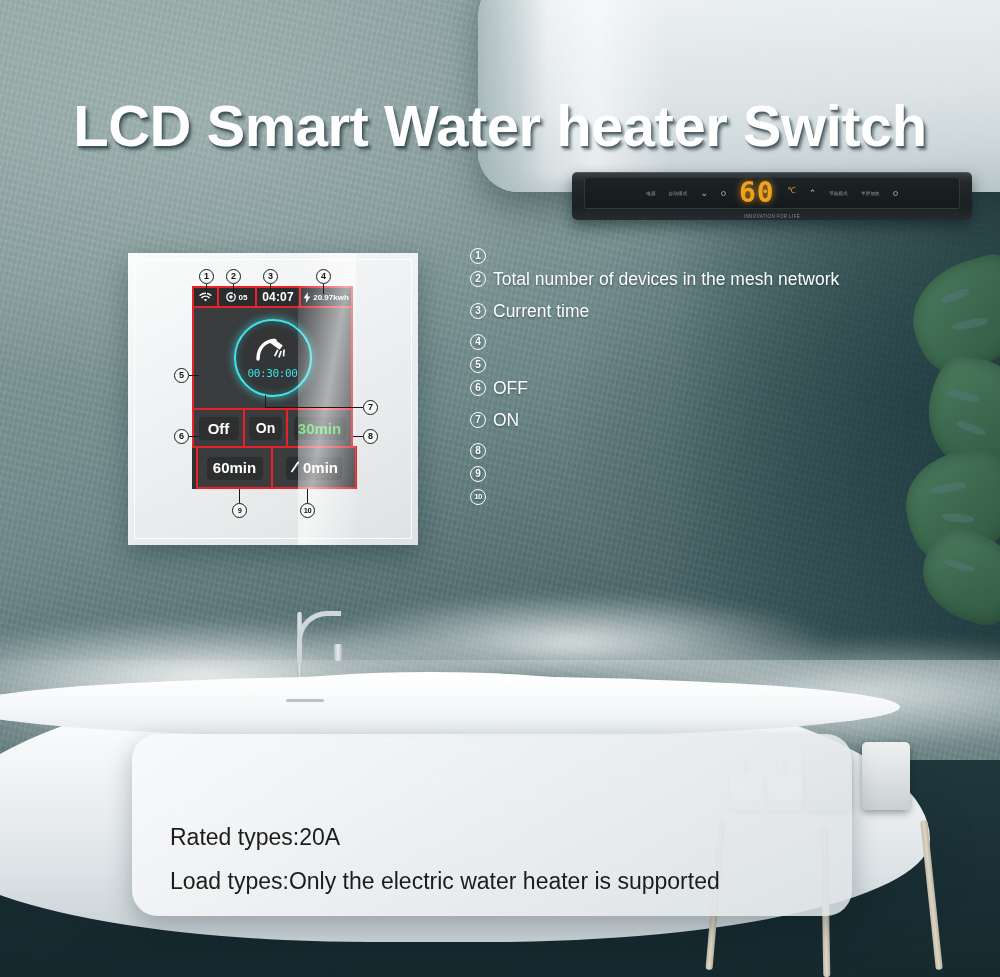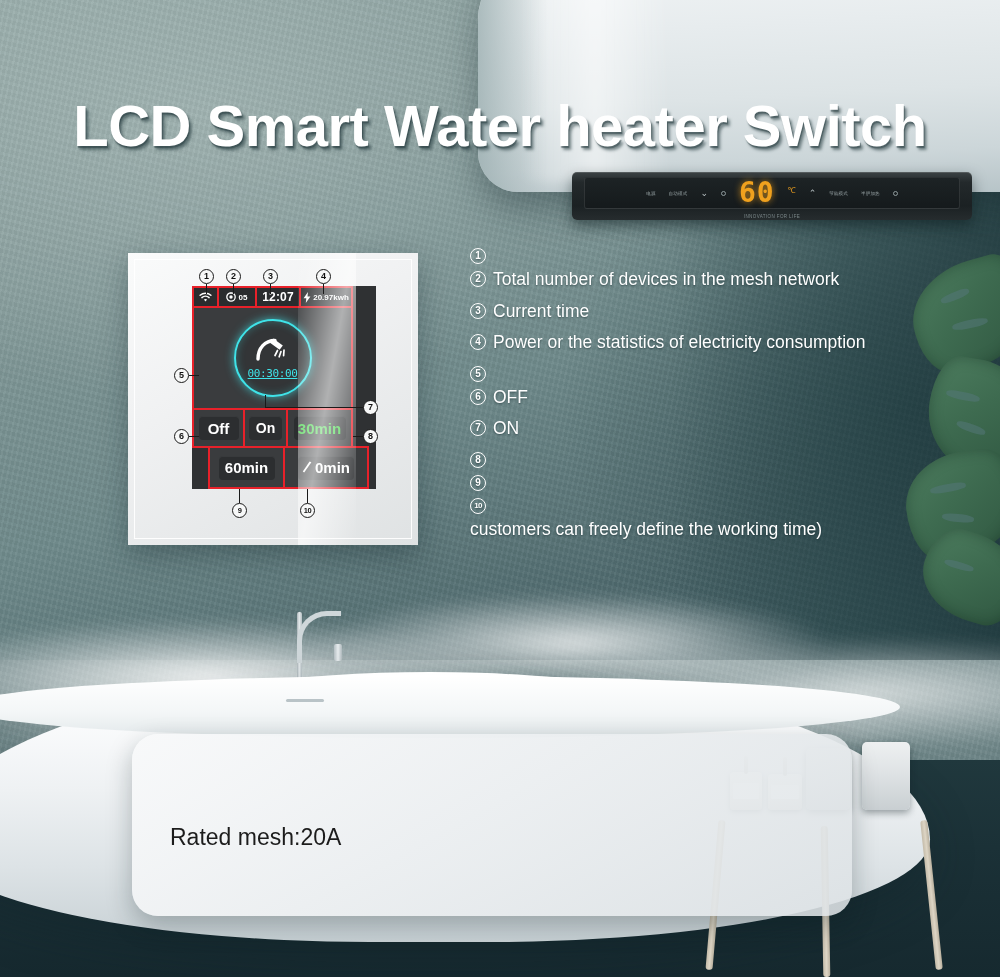--- a/index.html
+++ b/index.html
@@ -187,21 +187,21 @@
     border: 1px solid rgba(255,255,255,0.92);
   }
   #panel:after {
     content: ""; position: absolute; left: 170px; top: 0; width: 58px; height: 100%;
     background: linear-gradient(100deg, rgba(255,255,255,0.0), rgba(255,255,255,0.6), rgba(255,255,255,0.0));
     pointer-events: none;
   }
 
   
   #lcd {
-    position: absolute; left: 64px; top: 33px; width: 184px; height: 203px;
+    position: absolute; left: 64px; top: 33px; width: 161px; height: 203px;
     background: #2f3133;
   }
 
   
   #statusbar {
     position: absolute; left: 0; top: 0; width: 161px; height: 22px;
     display: flex; align-items: stretch;
   }
   .sb-cell {
     display: flex; align-items: center; justify-content: center; gap: 2px;
@@ -225,26 +225,26 @@
   }
   #dial {
     width: 78px; height: 78px; border-radius: 50%;
     border: 2px solid #3fe3e8; background: #333537;
     box-shadow: 0 0 10px rgba(63,227,232,0.7), inset 0 0 9px rgba(63,227,232,0.3);
     display: flex; flex-direction: column; align-items: center; justify-content: center;
     gap: 1px;
   }
   #countdown {
     font-family: "DejaVu Sans Mono", monospace;
-    font-size: 11px; color: #3fe3e8; letter-spacing: -0.4px; margin-top: 3px; text-decoration: underline;
+    font-size: 11px; color: #3fe3e8; letter-spacing: -0.4px; margin-top: 3px;
   }
 
   
   #row1 { position: absolute; left: 0; top: 122px; width: 161px; height: 40px; display: flex; }
-  #row2 { position: absolute; left: 16px; top: 160px; width: 161px; height: 43px; display: flex; text-align: right; }
+  #row2 { position: absolute; left: 4px; top: 160px; width: 161px; height: 43px; display: flex; text-align: right; }
   .bcell {
     border: 2px solid #e8212a; margin-left: -2px; background: #3a3c3e;
     display: flex; align-items: center; justify-content: center;
   }
   .bcell:first-child { margin-left: 0; }
   .btn {
     background: #2c2e30; border-radius: 4px; color: #fff;
     display: flex; align-items: center; justify-content: center; gap: 2px;
     box-shadow: inset 0 1px 0 rgba(255,255,255,0.06);
   }
@@ -375,21 +375,21 @@
       </div>
       <div class="sb-cell sb-mesh">
         <svg width="10" height="10" viewBox="0 0 10 10">
           <circle cx="5" cy="5" r="4.2" fill="none" stroke="#fff" stroke-width="1.3"></circle>
           <circle cx="5" cy="5" r="1.7" fill="#fff"></circle>
           <path d="M5 0.4 L5 2" stroke="#fff" stroke-width="1.2"></path>
         </svg>
         <span class="sb-txt">05</span>
       </div>
       <div class="sb-cell sb-time">
-        <span class="sb-time-txt">12:07</span>
+        <span class="sb-time-txt">04:07</span>
       </div>
       <div class="sb-cell sb-pow">
         <svg width="8" height="11" viewBox="0 0 8 11">
           <path d="M5 0 L0.6 6.2 H3.3 L2.8 11 L7.4 4.6 H4.5 Z" fill="#fff"></path>
         </svg>
         <span class="sb-pow-txt">20.97kwh</span>
       </div>
     </div>
 
     <div id="timer-region">
@@ -470,21 +470,20 @@
   <div class="frow">
     <span class="fnum">2</span>
     <span class="fcont">Total number of devices in the mesh network</span>
   </div>
   <div class="frow">
     <span class="fnum">3</span>
     <span class="fcont">Current time</span>
   </div>
   <div class="frow">
     <span class="fnum">4</span>
-    <span class="fcont">Power or the statistics of electricity consumption</span>
   </div>
   <div class="frow">
     <span class="fnum">5</span>
   </div>
   <div class="frow">
     <span class="fnum">6</span>
     <span class="fcont">OFF</span>
   </div>
   <div class="frow">
     <span class="fnum">7</span>
@@ -492,20 +491,18 @@
   </div>
   <div class="frow">
     <span class="fnum">8</span>
   </div>
   <div class="frow">
     <span class="fnum">9</span>
   </div>
   <div class="frow">
     <span class="fnum wide">10</span>
   </div>
-  <div class="frow">
-    <span class="fcont">customers can freely define the working time)</span>
-  </div>
 </div>
 
 <div id="param-card">
-  <div class="param-line" id="param-l1">Rated mesh:20A</div>
+  <div class="param-line" id="param-l1">Rated types:20A</div>
+  <div class="param-line" id="param-l2">Load types:Only the electric water heater is supported</div>
 </div>
 
 </body></html>

